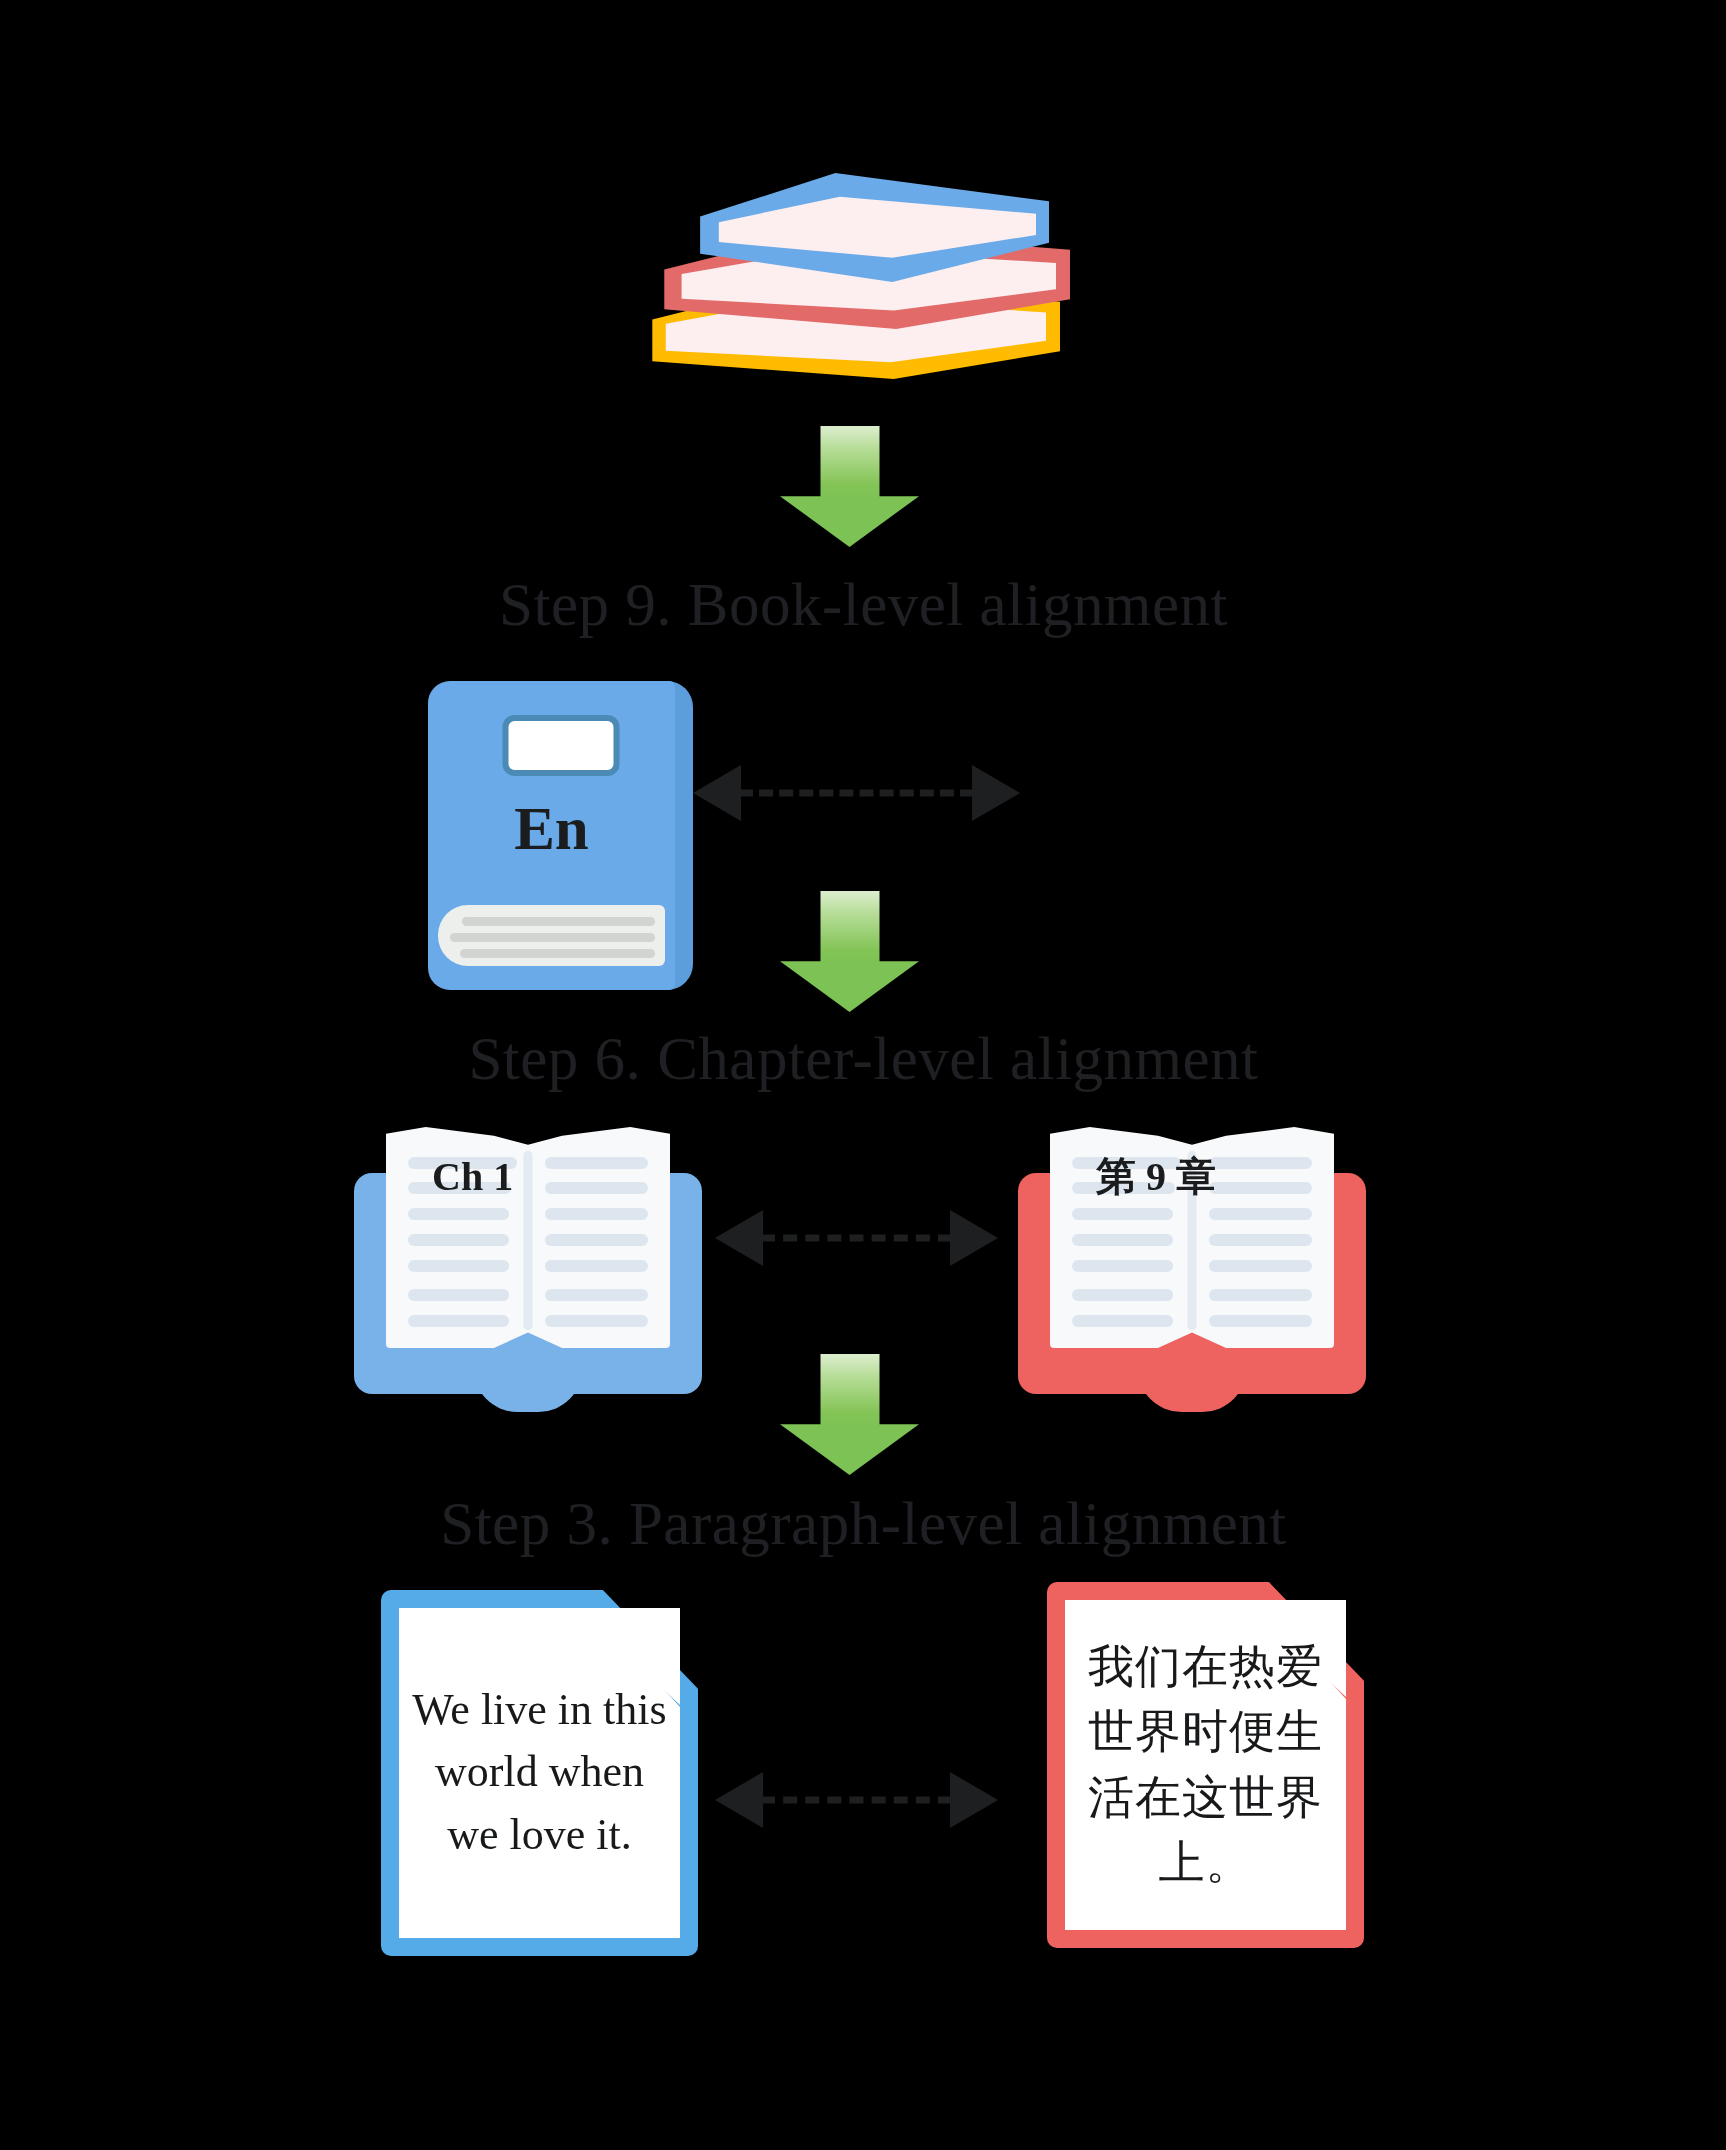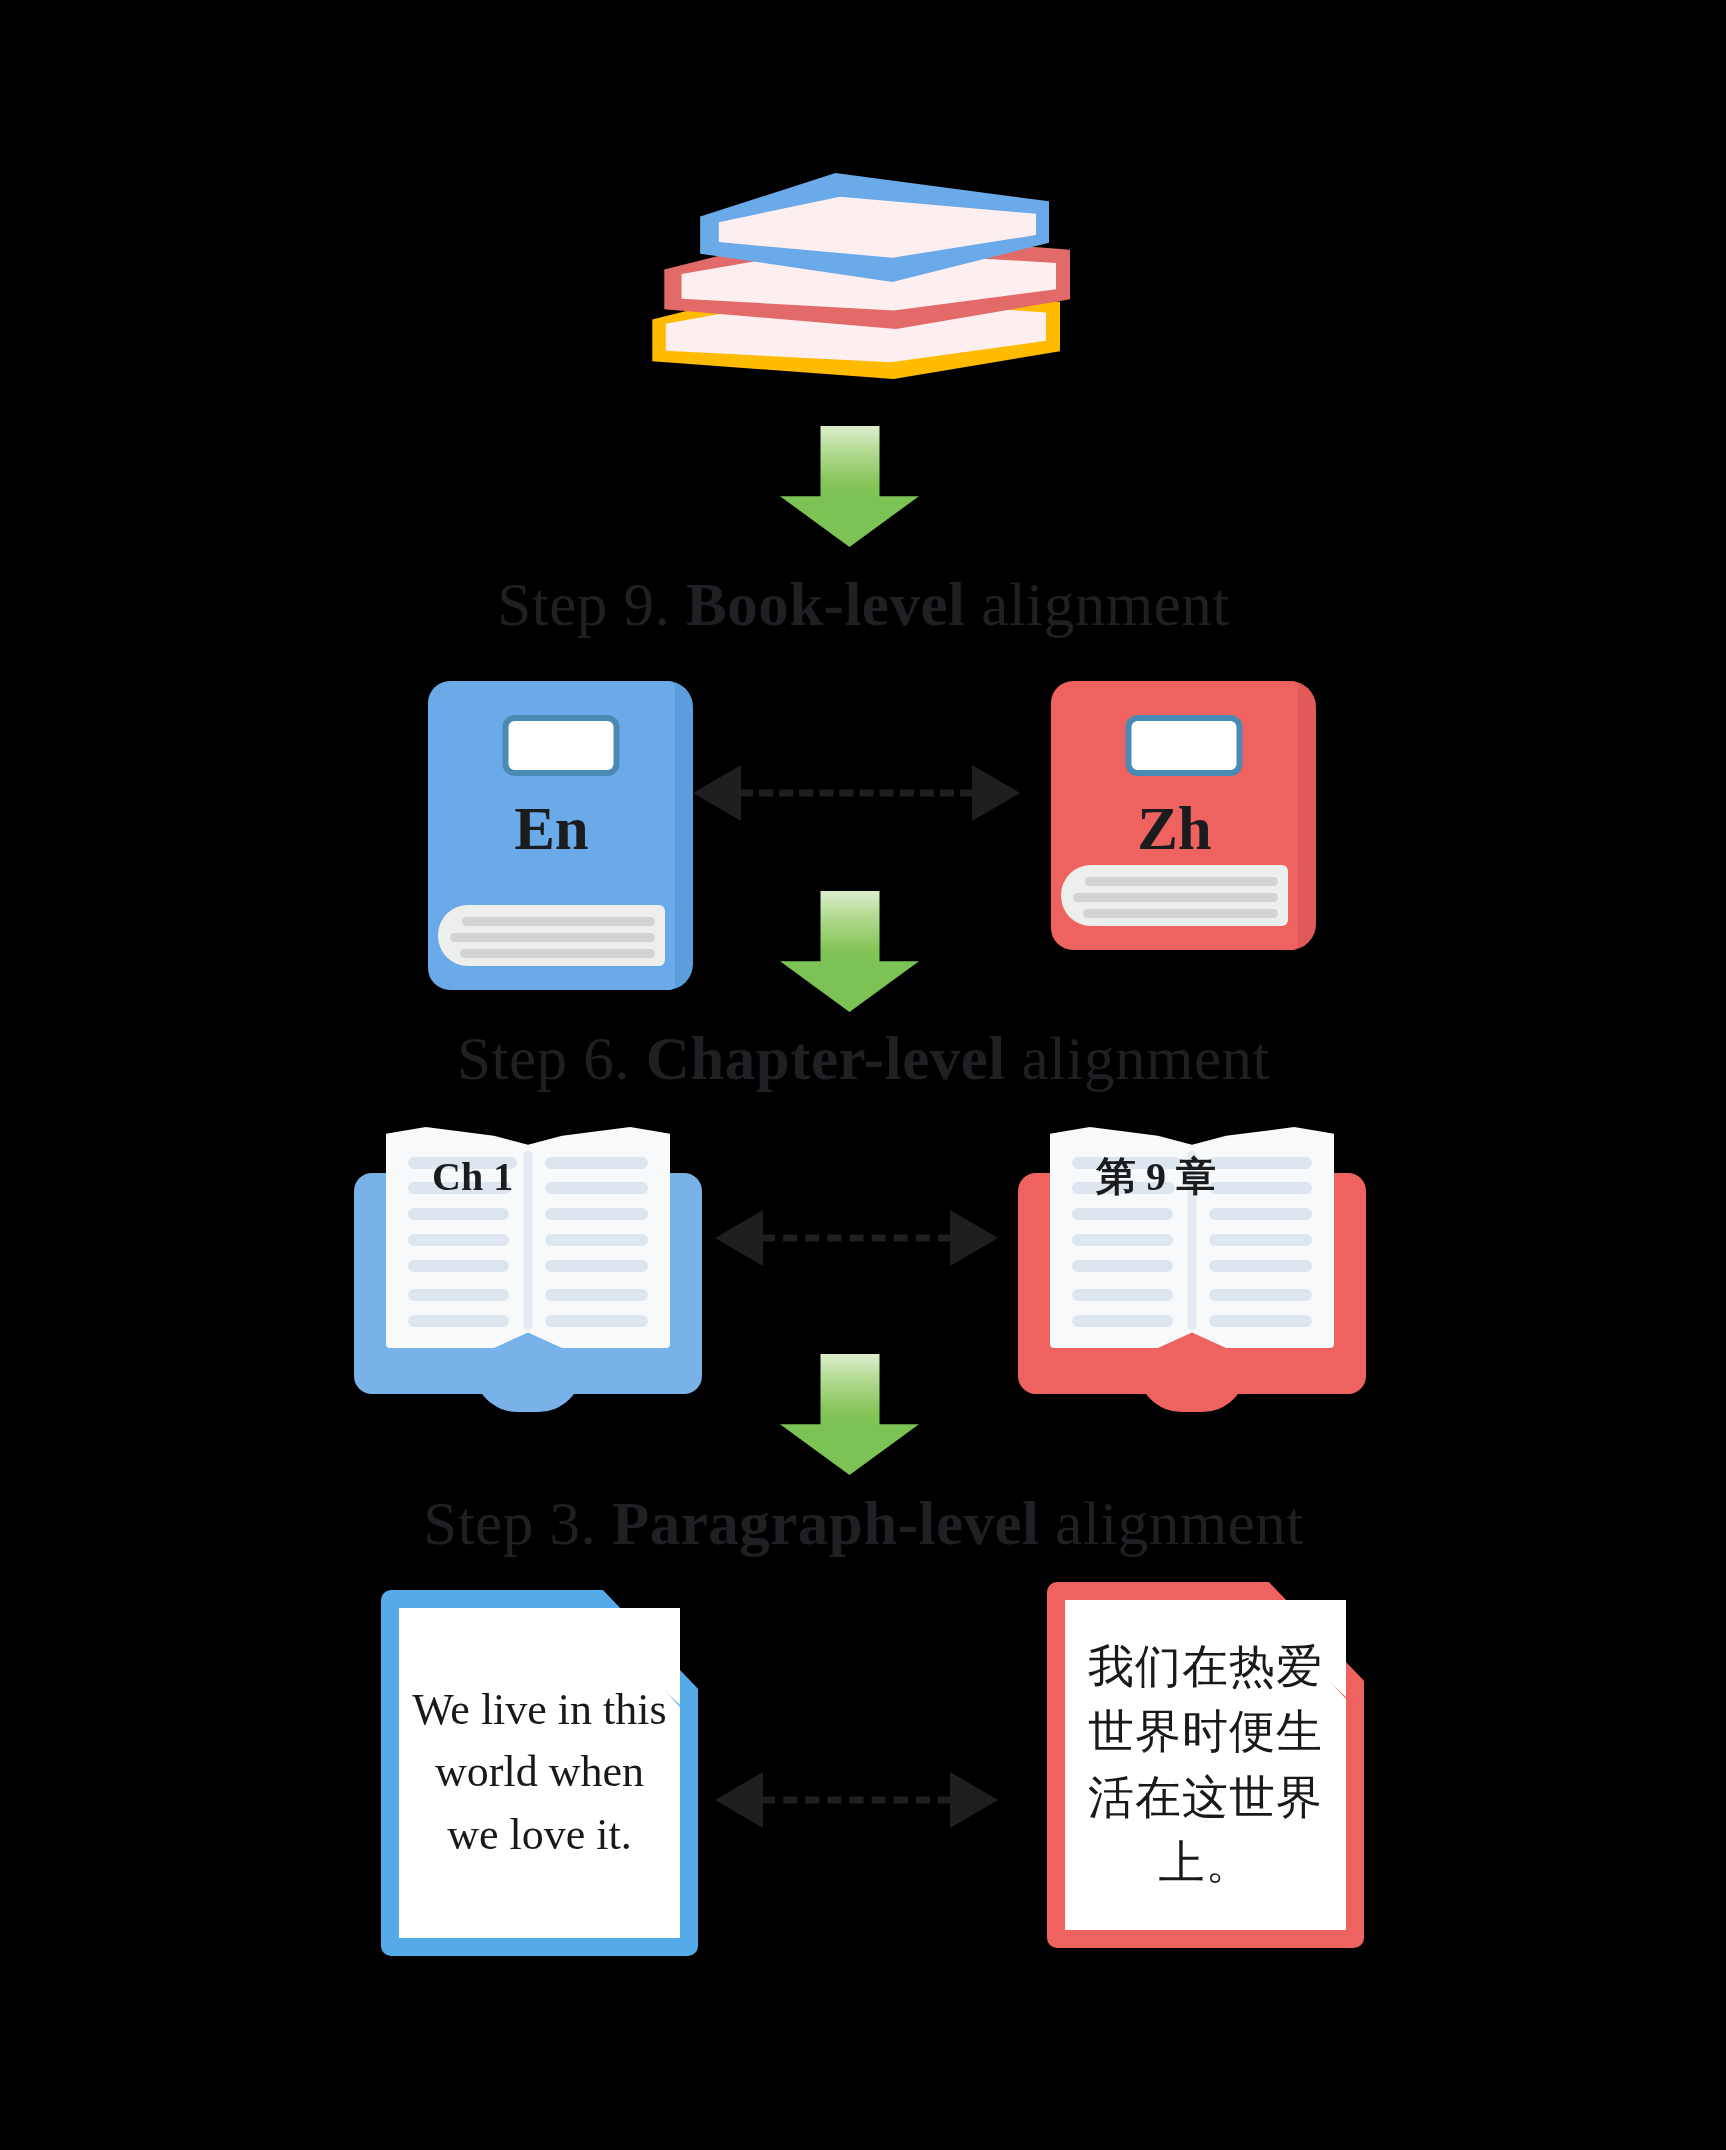--- a/index.html
+++ b/index.html
@@ -9,21 +9,21 @@
     overflow:hidden;position:relative;
   }
   .stage{position:relative;width:1727px;height:2150px;background:#000000;}
 
   
   .step-caption{
     position:absolute;width:100%;text-align:center;
     color:#1f2023;font-size:61px;letter-spacing:0.5px;
     white-space:nowrap;line-height:1;
   }
-  .step-caption .b{font-weight:bold;}
+  .step-caption .b{font-weight:normal;}
   .step-caption .n{font-weight:normal;}
 
   
   .green-arrow{position:absolute;}
   .green-arrow .shaft{
     position:absolute;left:50%;transform:translateX(-50%);
     top:0;width:59px;height:62%;
     background:linear-gradient(180deg,#ddeecf 0%,#b4dc94 32%,#84c457 78%,#7cc254 100%);
   }
   .green-arrow .head{
@@ -173,31 +173,20 @@
       <i></i>
     </div>
   </div>
 
   <div class="dbl-arrow" style="left:693px;top:765px;width:327px;">
     <div class="tipL"></div>
     <div class="line"></div>
     <div class="tipR"></div>
   </div>
 
-  <div class="book" style="left:1051px;top:681px;width:265px;height:269px;">
-    <div class="spine" style="background:#df5a58;"></div>
-    <div class="body" style="background:#ee6260;"></div>
-    <div class="label"></div>
-    <div class="lang">Zh</div>
-    <div class="edge">
-      <i></i>
-      <i></i>
-      <i></i>
-    </div>
-  </div>
 
   <div class="green-arrow" style="left:780px;top:891px;width:139px;height:121px;">
     <div class="shaft"></div>
     <div class="head"></div>
   </div>
 
   <div class="step-caption" style="top:1028px;">
     <span class="n">Step 6. </span><span class="b">Chapter-level</span><span class="n"> alignment</span>
   </div>
 

